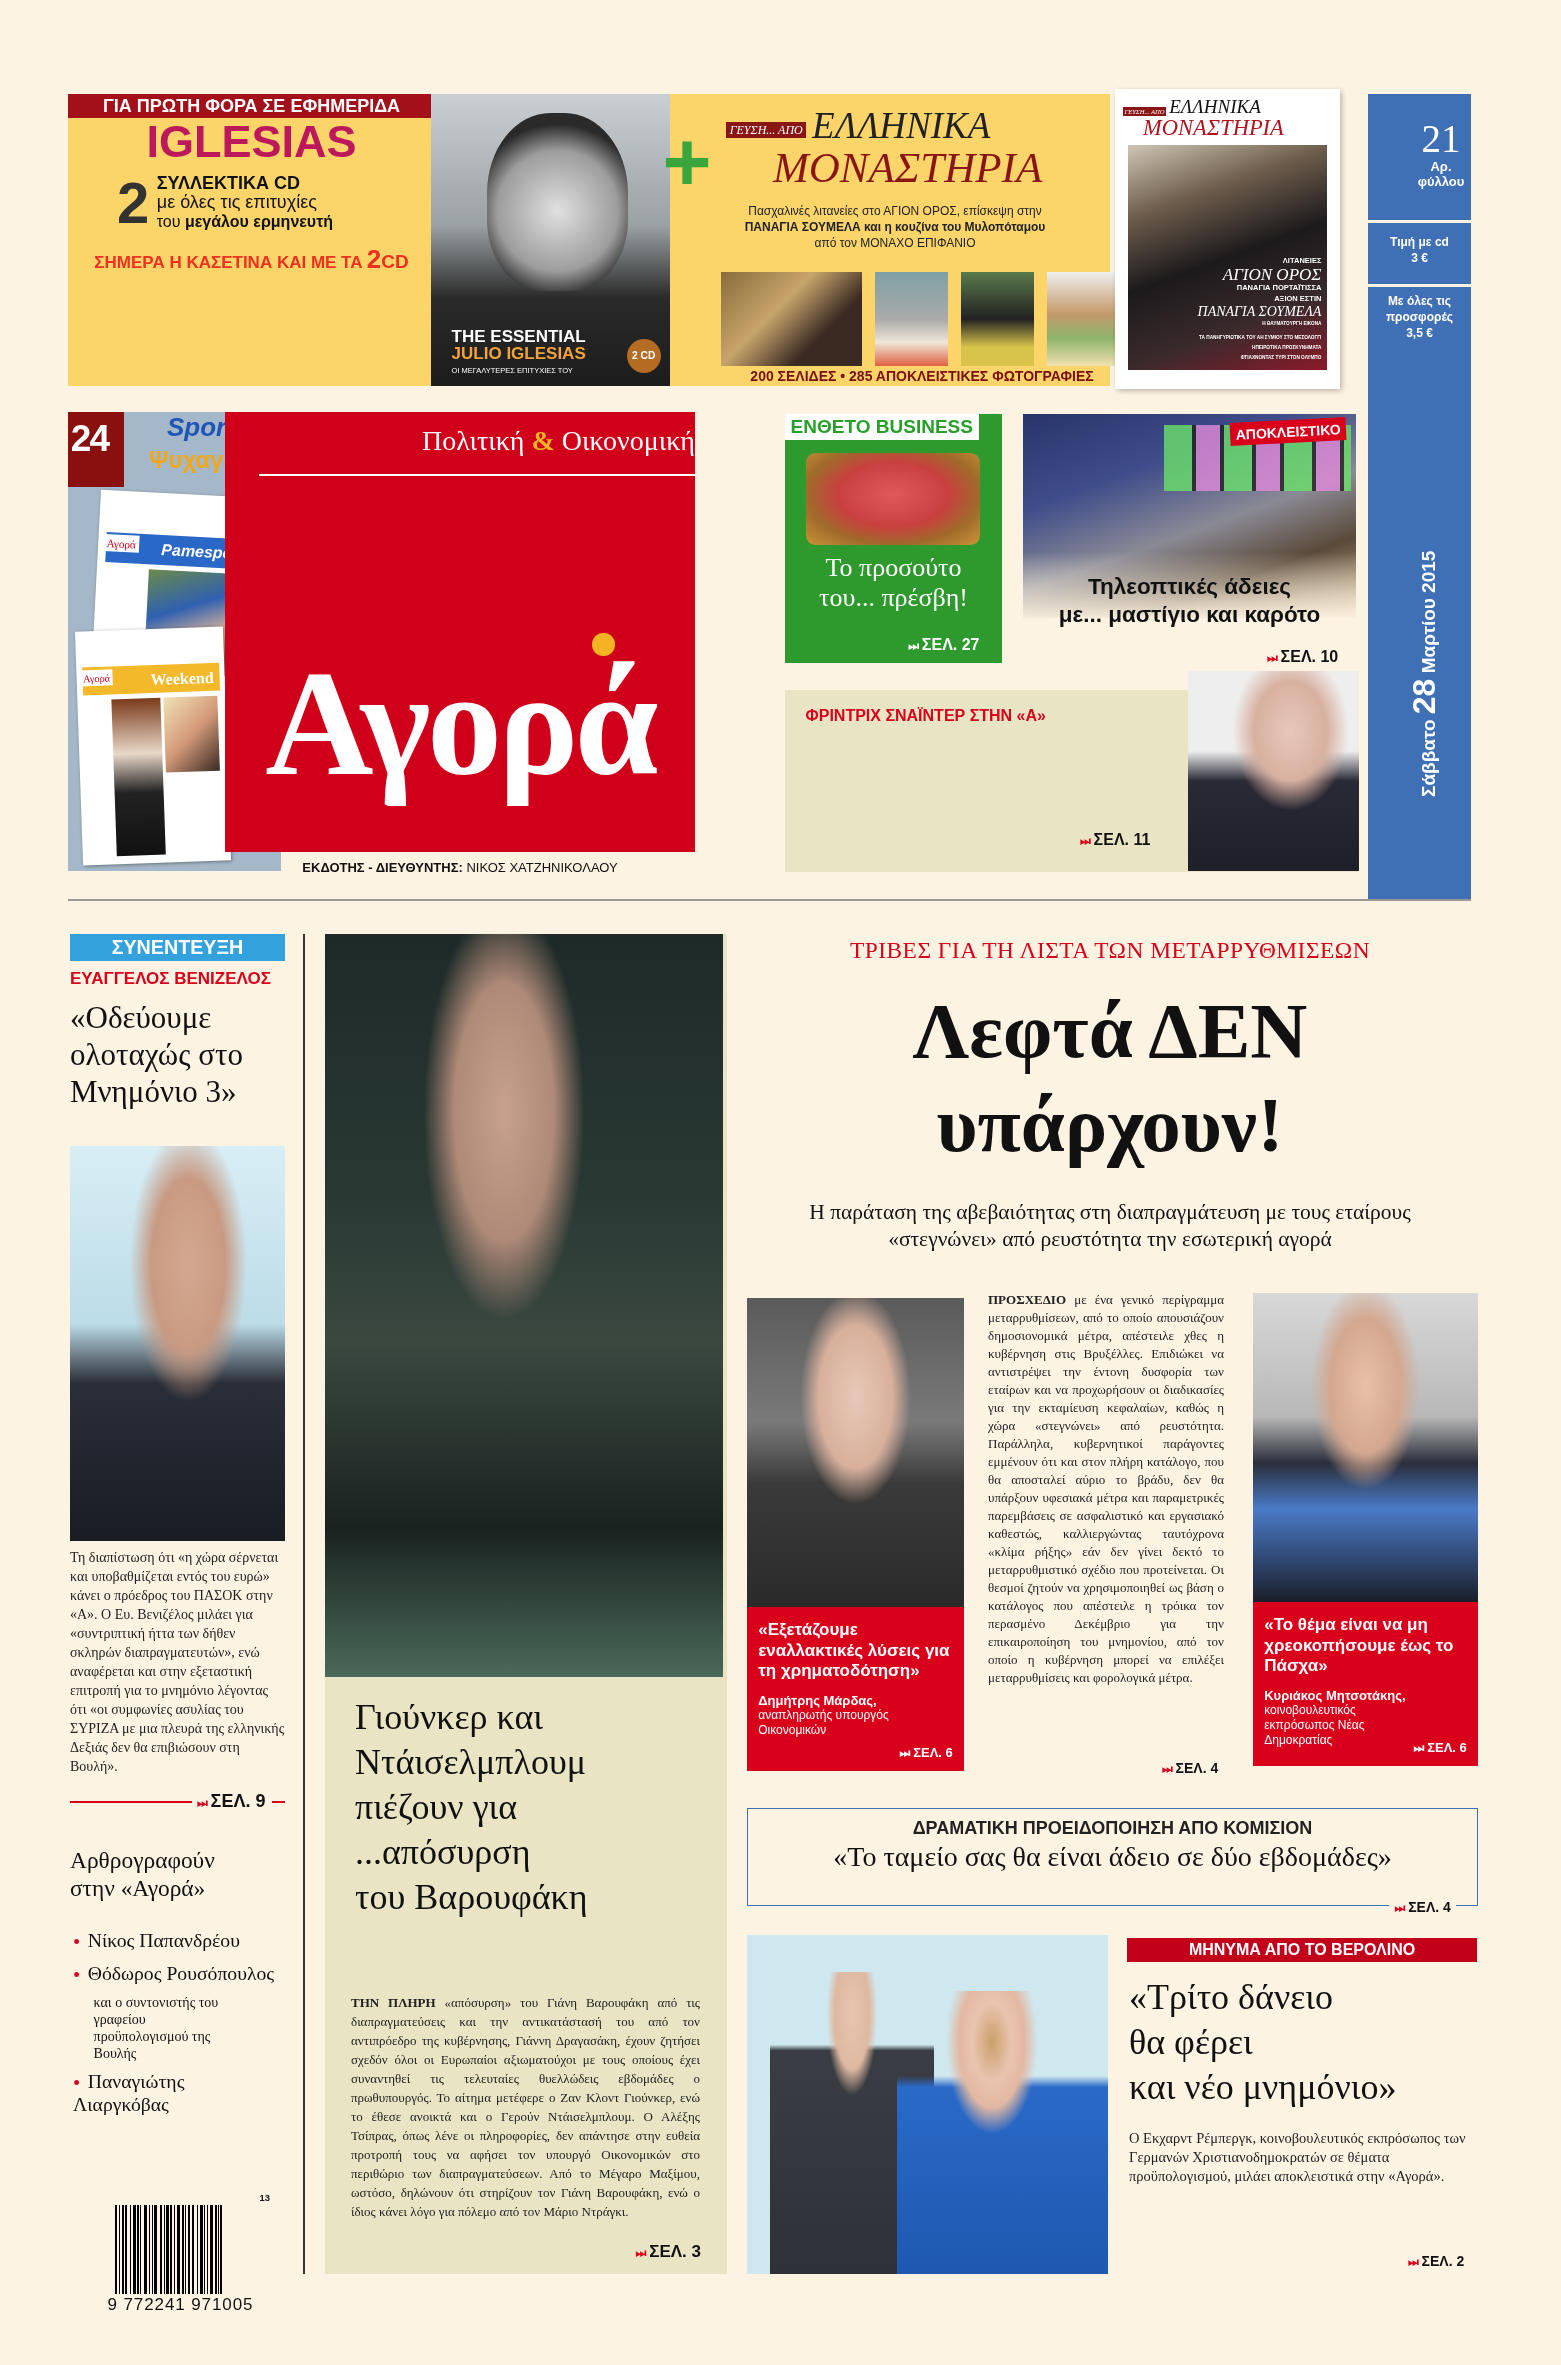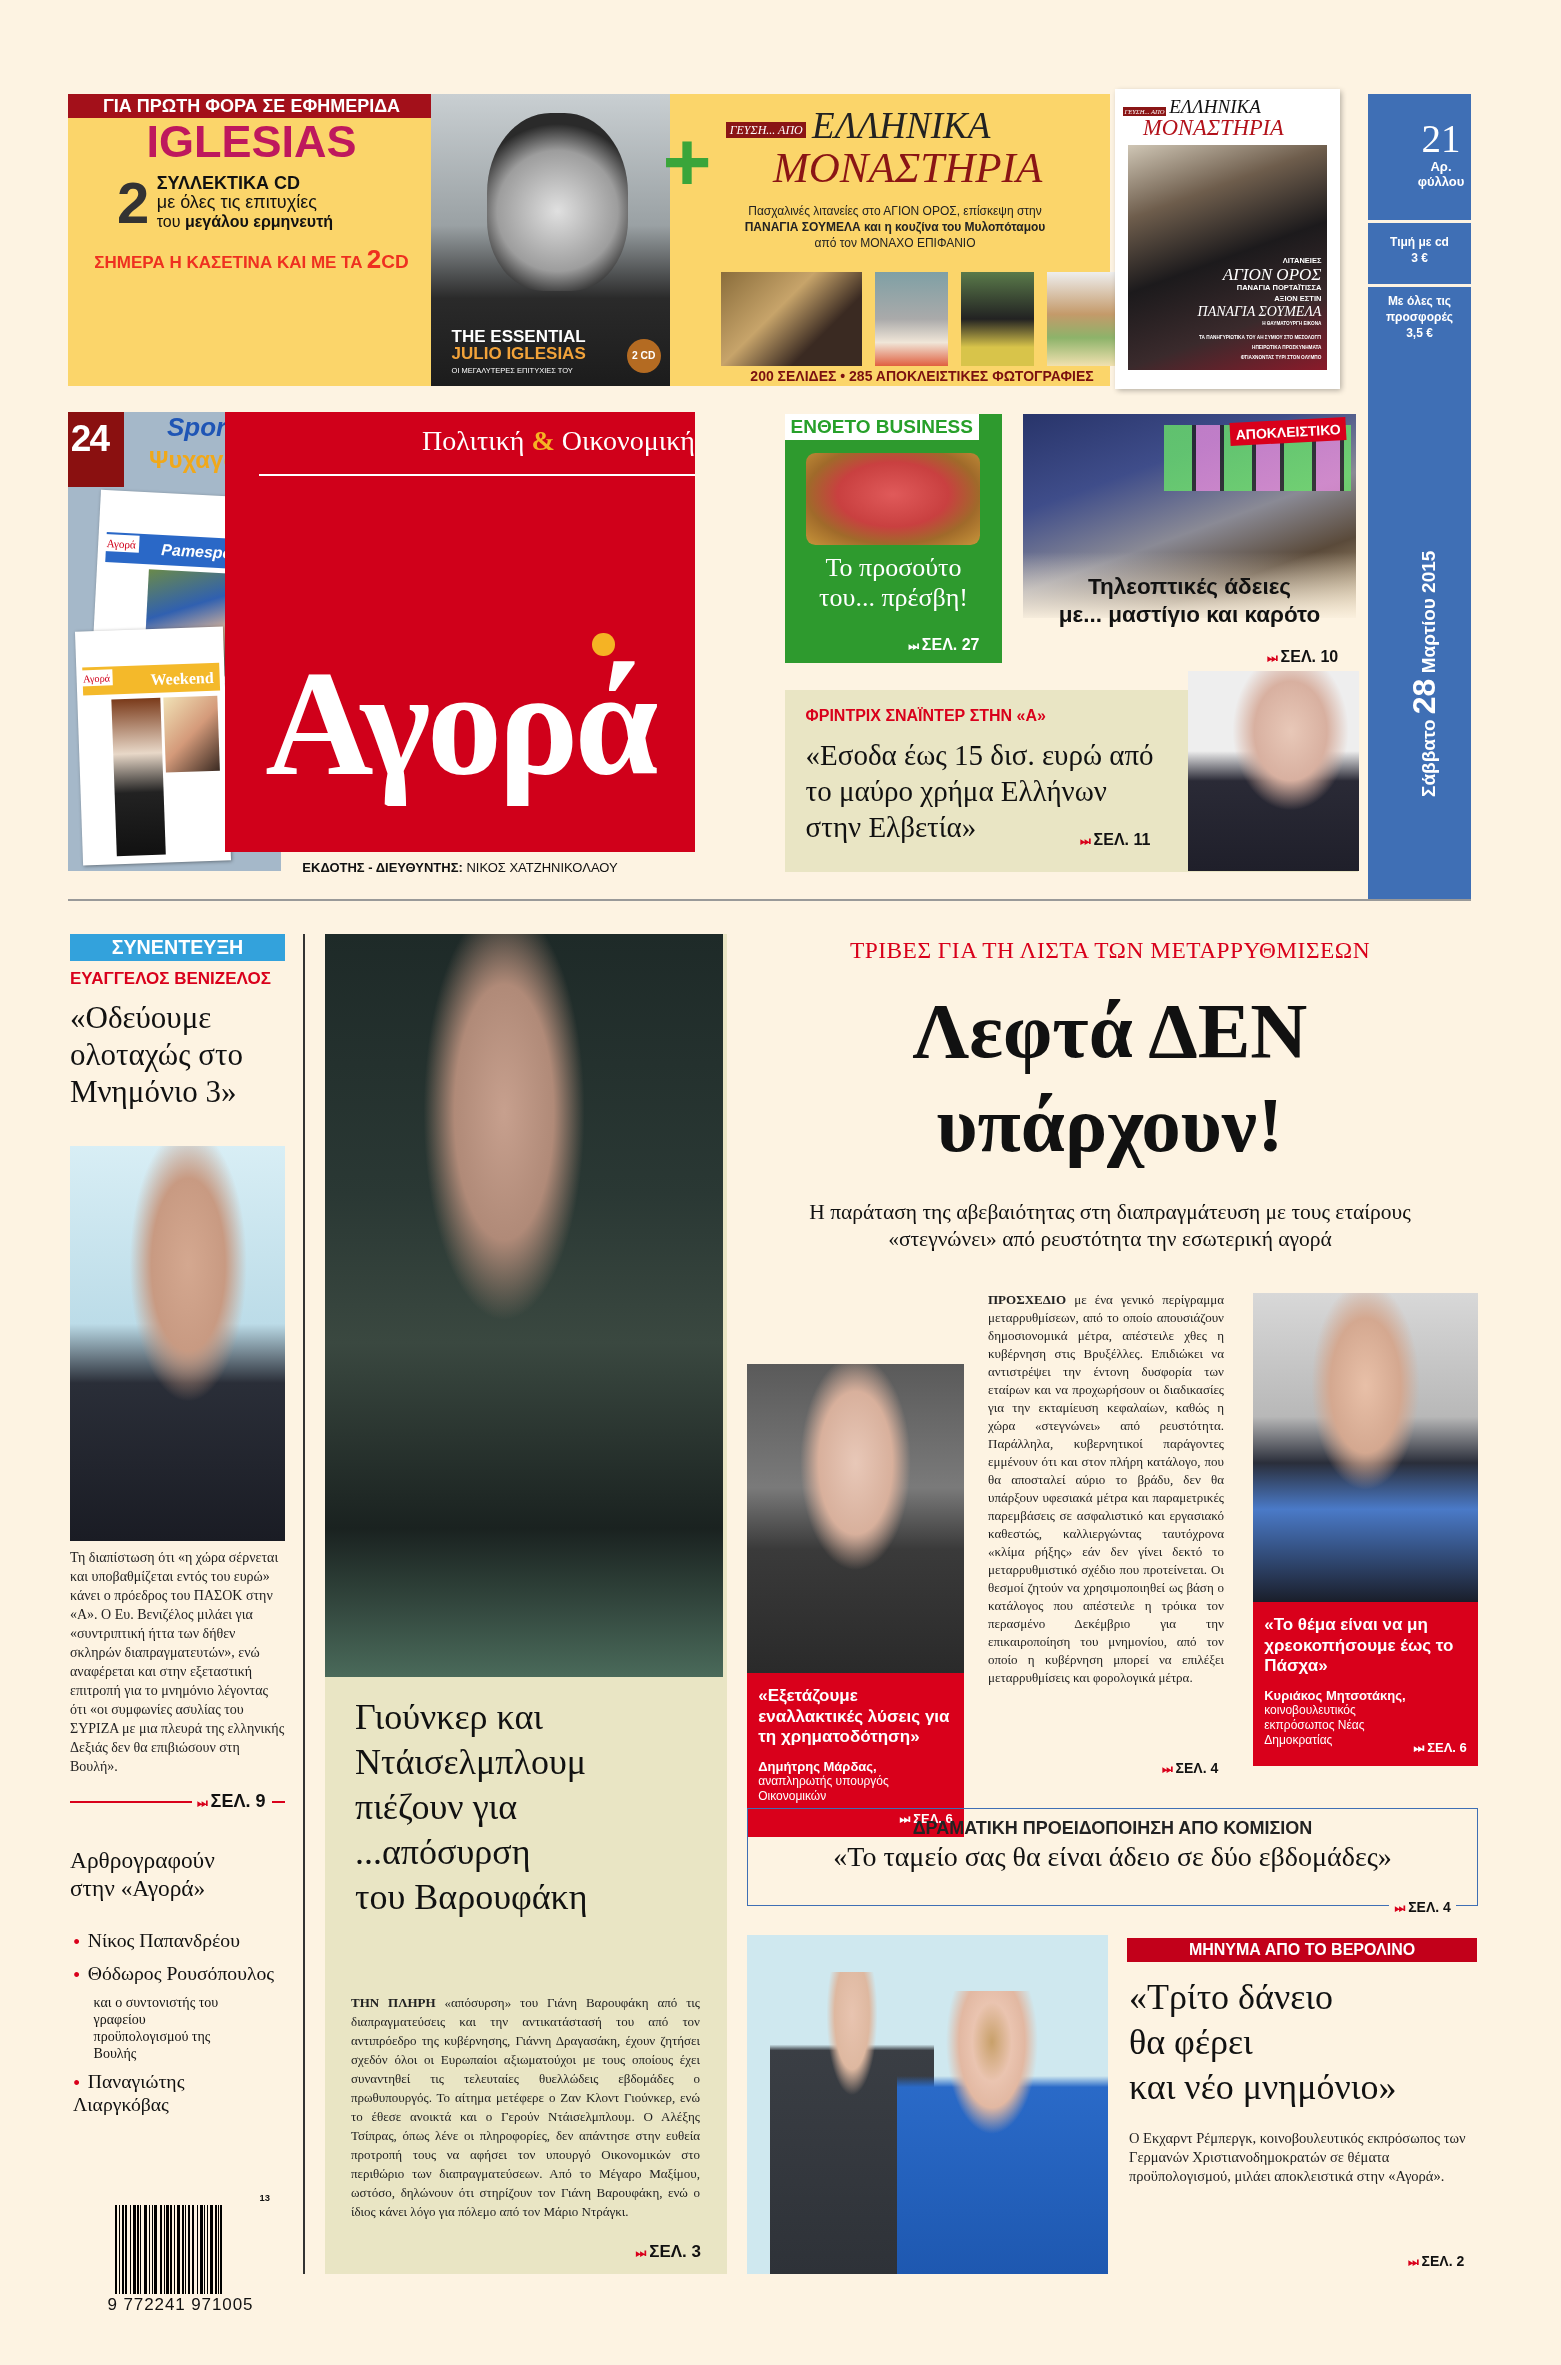--- a/index.html
+++ b/index.html
@@ -173,25 +173,20 @@
   <div style="position:absolute;left:0;right:0;bottom:0;height:66px;background:linear-gradient(180deg,rgba(253,243,226,0),rgba(253,243,226,.95));"></div>
 </div>
 <div class="abs sans" style="left:1023px;top:573px;width:333px;text-align:center;font-weight:bold;font-size:22.5px;line-height:28px;">
   <div>Τηλεοπτικές άδειες</div>
   <div>με... μαστίγιο και καρότο</div>
 </div>
 <div class="abs ref" style="left:1267px;top:648px;"><span class="arr">⏭</span><span>ΣΕΛ. 10</span></div>
 
 <div class="abs" style="left:785px;top:690px;width:573px;height:182px;background:#e9e5c4;">
   <div class="sans" style="position:absolute;left:20.6px;top:17px;color:#d9001b;font-weight:bold;font-size:16px;">ΦΡΙΝΤΡΙΧ ΣΝΑΪΝΤΕΡ ΣΤΗΝ «Α»</div>
-  <div class="serif" style="position:absolute;left:20.6px;top:47px;font-size:29px;line-height:36px;">
-    <div>«Εσοδα έως 15 δισ. ευρώ από</div>
-    <div>το μαύρο χρήμα Ελλήνων</div>
-    <div>στην Ελβετία»</div>
-  </div>
   <div class="ref" style="position:absolute;left:295px;top:141px;"><span class="arr">⏭</span><span>ΣΕΛ. 11</span></div>
   <div class="photo" style="position:absolute;left:403px;top:-19px;width:171px;height:200px;background:radial-gradient(ellipse at 60% 30%,#e8c8b8 0%,#d8b0a0 25%,rgba(0,0,0,0) 40%),linear-gradient(180deg,#eee 0%,#eee 40%,#2a2a36 55%,#1f1f2a 100%);"></div>
 </div>
 
 <div class="abs" style="left:68px;top:899px;width:1403px;height:1.9px;background:#999;"></div>
 
 <div class="abs sans" style="left:70px;top:934px;width:215px;height:27px;background:#33a2dc;color:#fff;text-align:center;font-weight:bold;font-size:19.7px;line-height:27px;">ΣΥΝΕΝΤΕΥΞΗ</div>
 <div class="abs sans" style="left:70px;top:969px;color:#d9001b;font-weight:bold;font-size:17px;">ΕΥΑΓΓΕΛΟΣ ΒΕΝΙΖΕΛΟΣ</div>
 <div class="abs serif" style="left:70px;top:999px;font-size:31px;line-height:37px;">
   <div>«Οδεύουμε</div>
@@ -273,21 +268,21 @@
 <div class="abs serif" style="left:740px;top:937px;width:740px;text-align:center;color:#d9001b;font-size:23.4px;letter-spacing:0.5px;">ΤΡΙΒΕΣ ΓΙΑ ΤΗ ΛΙΣΤΑ ΤΩΝ ΜΕΤΑΡΡΥΘΜΙΣΕΩΝ</div>
 <div class="abs serif" style="left:740px;top:984px;width:740px;text-align:center;font-weight:bold;font-size:79px;line-height:94px;">
   <div>Λεφτά ΔΕΝ</div>
   <div>υπάρχουν!</div>
 </div>
 <div class="abs serif" style="left:740px;top:1199px;width:740px;text-align:center;font-size:21.5px;line-height:27px;">
   <div>Η παράταση της αβεβαιότητας στη διαπραγμάτευση με τους εταίρους</div>
   <div>«στεγνώνει» από ρευστότητα την εσωτερική αγορά</div>
 </div>
 
-<div class="abs" style="left:747px;top:1364px;width:253px;height:473px;">
+<div class="abs" style="left:747px;top:1298px;width:253px;height:473px;">
   <div class="photo" style="position:absolute;left:0;top:0;width:217px;height:309px;background:radial-gradient(ellipse at 50% 32%,#e8c8b8 0%,#d8b09c 24%,rgba(0,0,0,0) 36%),linear-gradient(180deg,#5a5a5a 0%,#7a7a7a 40%,#3a3a3a 60%,#2a2a2a 100%);"></div>
   <div class="redbox" style="position:absolute;left:0;top:309px;width:217px;height:164px;padding:13px 11.2px;">
     <div class="sans" style="font-weight:bold;font-size:17px;line-height:20.6px;">«Εξετάζουμε εναλλακτικές λύσεις για τη χρηματοδότηση»</div>
     <div class="sans" style="font-weight:bold;font-size:13px;margin-top:11.2px;">Δημήτρης Μάρδας,</div>
     <div class="sans" style="font-size:12px;line-height:15px;width:131px;">αναπληρωτής υπουργός Οικονομικών</div>
     <div class="ref" style="position:absolute;right:11.2px;bottom:11.2px;color:#fff;font-size:13px;"><span class="arr" style="color:#fff;">⏭</span><span>ΣΕΛ. 6</span></div>
   </div>
 </div>
 
 <div class="abs body-text" style="left:988px;top:1291px;width:236px;font-size:13px;line-height:18px;">

